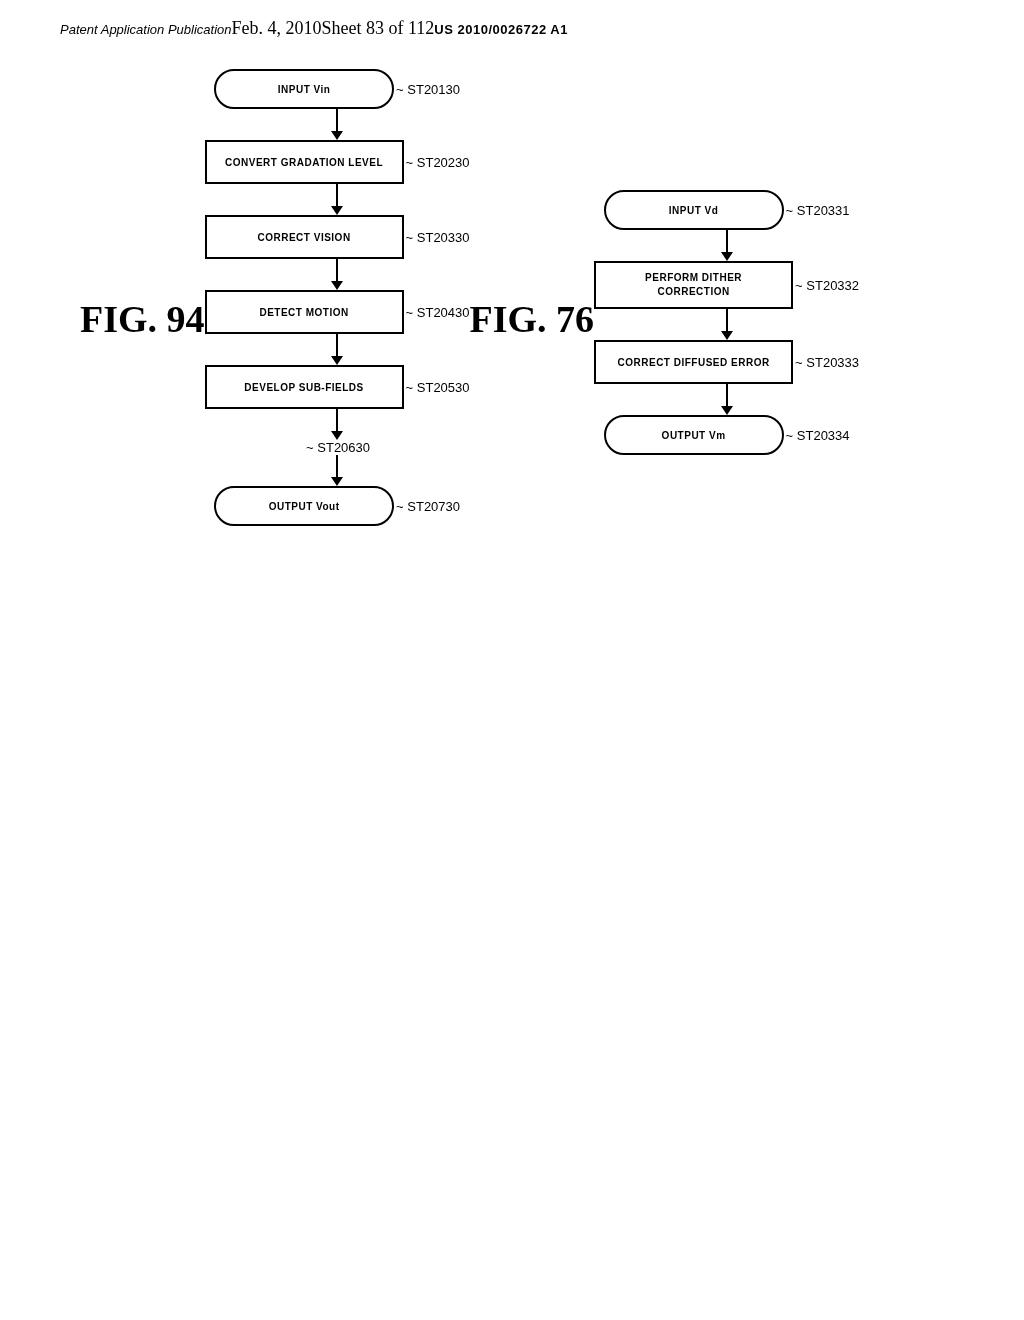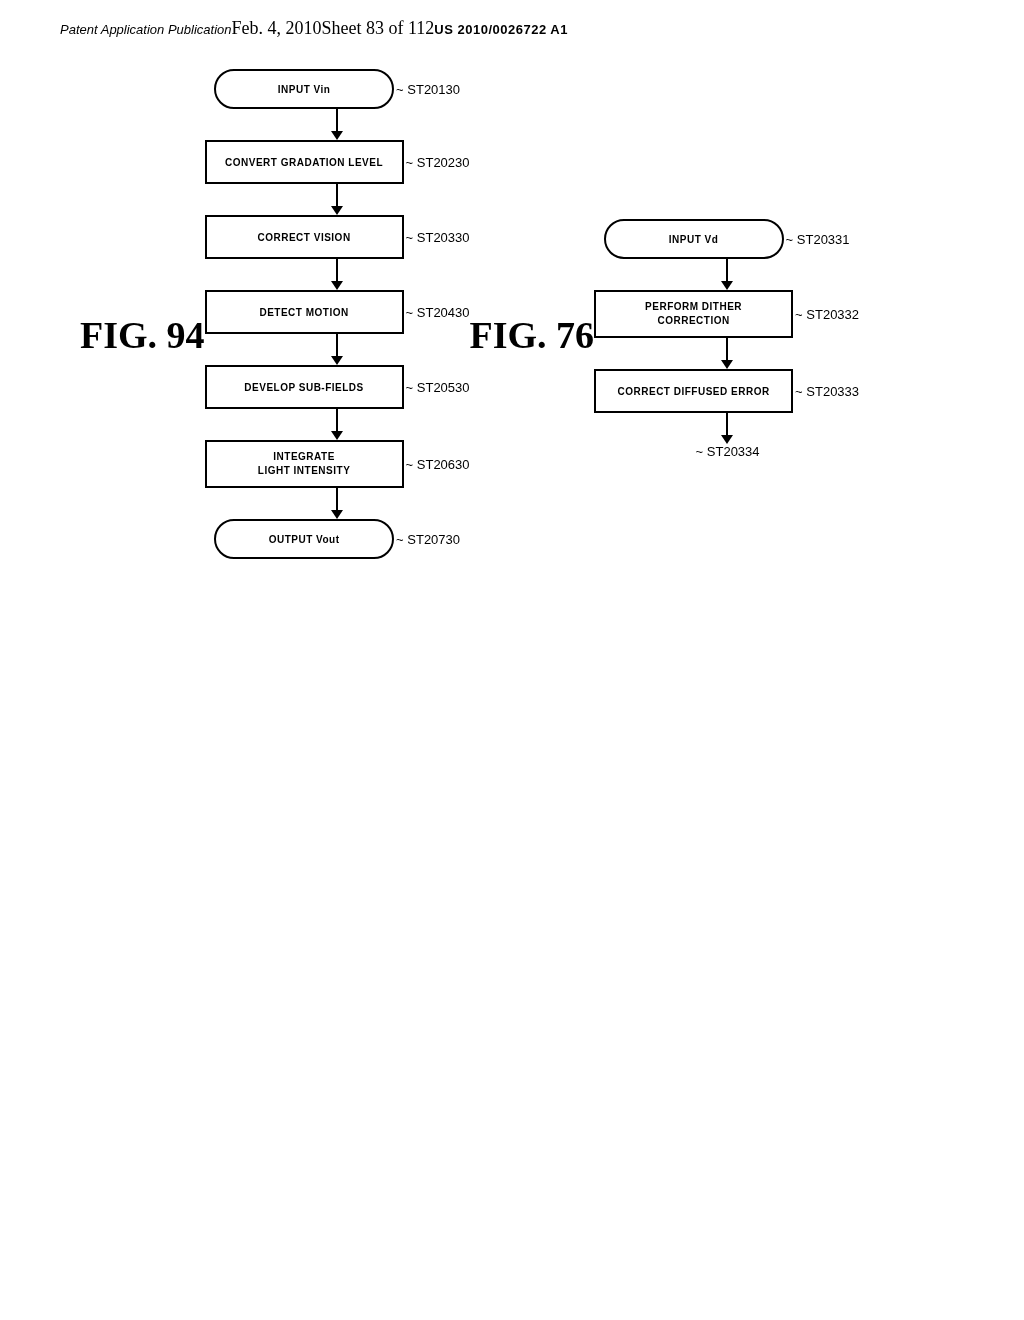--- a/index.html
+++ b/index.html
@@ -173,22 +173,20 @@
       <div class="node-and-label">
         <div class="flow-node rect">DEVELOP SUB-FIELDS</div>
         <span class="flow-label">~ ST20530</span>
       </div>
       <div class="arrow-col">
         <div class="arrow-seg"></div>
         <div class="arrowhead-down"></div>
       </div>
 
       <div class="node-and-label">
-        <div class="flow-node rect" style="white-space: pre-line; line-height: 1.4;">INTEGRATE
-LIGHT INTENSITY</div>
         <span class="flow-label">~ ST20630</span>
       </div>
       <div class="arrow-col">
         <div class="arrow-seg"></div>
         <div class="arrowhead-down"></div>
       </div>
 
       <div class="node-and-label">
         <div class="flow-node oval">OUTPUT Vout</div>
         <span class="flow-label">~ ST20730</span>
@@ -222,19 +220,20 @@
       <div class="node-and-label">
         <div class="flow-node rect">CORRECT DIFFUSED ERROR</div>
         <span class="flow-label">~ ST20333</span>
       </div>
       <div class="arrow-col">
         <div class="arrow-seg"></div>
         <div class="arrowhead-down"></div>
       </div>
 
       <div class="node-and-label">
+        <div class="flow-node oval">OUTPUT Vm</div>
         <span class="flow-label">~ ST20334</span>
       </div>
 
     </div>
 
   </div>
 </div>
 
 </body></html>

